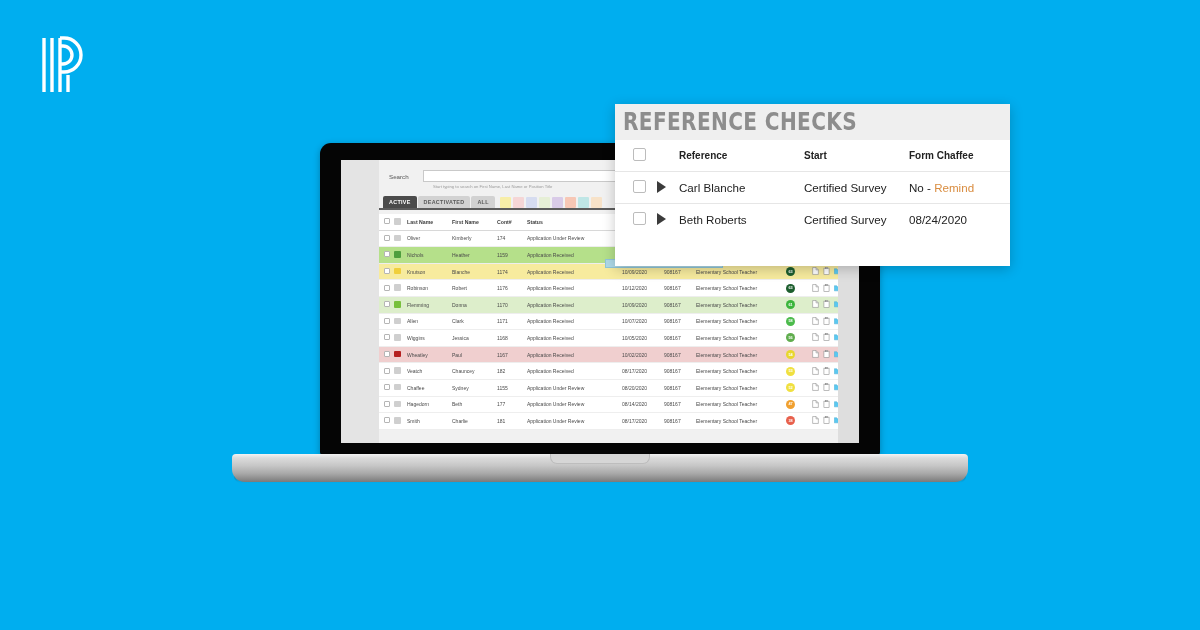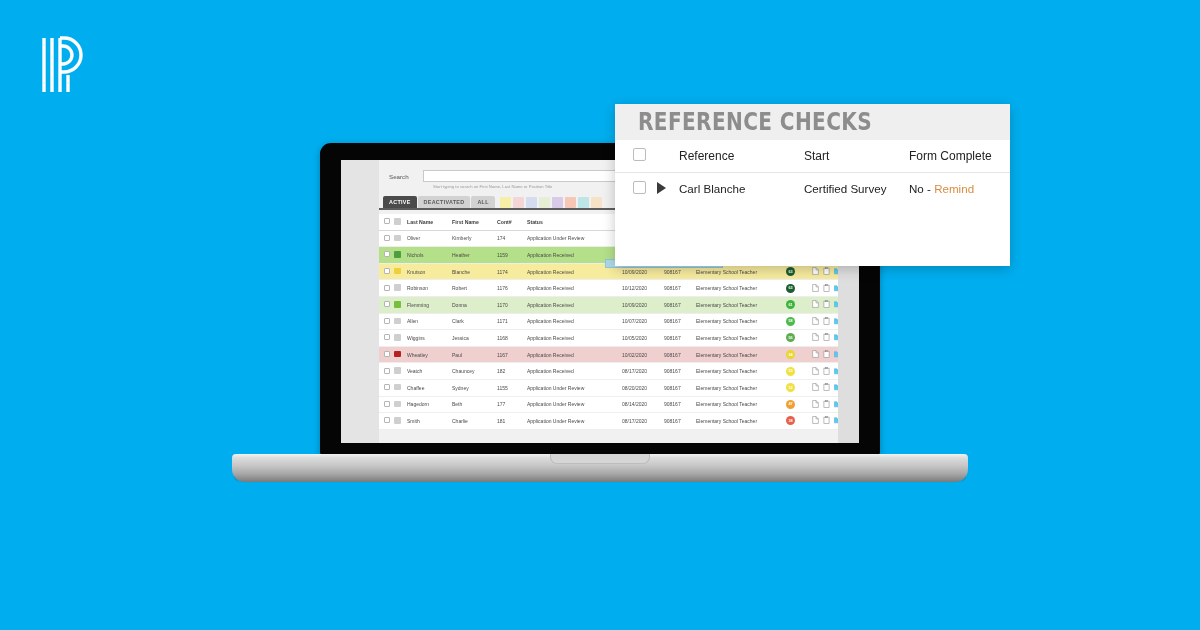--- a/index.html
+++ b/index.html
@@ -111,33 +111,33 @@
     border-bottom: 4px solid transparent;
   }
 
   
   .panel {
     position: absolute; left: 615px; top: 104px; width: 395px; height: 162px;
     background: #fff; box-shadow: 0 3px 12px rgba(0,0,0,.22);
   }
   .panel-head {
     height: 36px; background: #efefef; display: flex; align-items: center;
-    padding-left: 23px;
+    padding-left: 8px;
   }
   .panel-title {
     font-family: "Liberation Sans Narrow","DejaVu Sans Condensed","Liberation Sans", sans-serif;
     font-size: 24px; font-weight: bold; color: #8d8d8d;
     letter-spacing: .4px; transform: scaleX(.93); transform-origin: left center;
   }
   .ref-table { width: 100%; border-collapse: collapse; }
   .ref-table th, .ref-table td {
     text-align: left; font-size: 11.6px; padding: 8px 0;
     border-bottom: 1px solid #e6e6e6; color: #222;
   }
-  .ref-table th { font-weight: normal; font-size: 12px; }
+  .ref-table th { font-weight: bold; font-size: 10px; }
   .ref-table tr:last-child td { border-bottom: none; }
   .rc-chk { width: 42px; padding-left: 18px !important; }
   .rc-car { width: 22px; }
   .rc-ref { width: 125px; }
   .rc-form { width: 105px; }
   .chk-lg {
     width: 13px; height: 13px; border: 1px solid #bcbcbc; background: #fff;
     border-radius: 2px; display: inline-block;
   }
   .caret-lg {
@@ -550,26 +550,33 @@
   <div class="panel-head">
     <div class="panel-title">REFERENCE CHECKS</div>
   </div>
   <table class="ref-table">
     <thead>
       <tr>
         <th class="rc-chk"><span class="chk-lg"></span></th>
         <th class="rc-car"></th>
         <th class="rc-ref">Reference</th>
         <th class="rc-form">Start</th>
-        <th>Form Complete</th>
+        <th>Form Chaffee</th>
       </tr>
     </thead>
     <tbody id="ref-body">
         <tr>
           <td class="rc-chk"><span class="chk-lg"></span></td>
           <td class="rc-car"><span class="caret-lg"></span></td>
           <td class="rc-ref">Carl Blanche</td>
           <td class="rc-form orange">Certified Survey</td>
           <td><span>No - </span><span class="orange">Remind</span></td>
         </tr>
+        <tr>
+          <td class="rc-chk"><span class="chk-lg"></span></td>
+          <td class="rc-car"><span class="caret-lg"></span></td>
+          <td class="rc-ref">Beth Roberts</td>
+          <td class="rc-form dark">Certified Survey</td>
+          <td><span>08/24/2020</span></td>
+        </tr>
       </tbody>
   </table>
 </div>
 
 </body></html>

